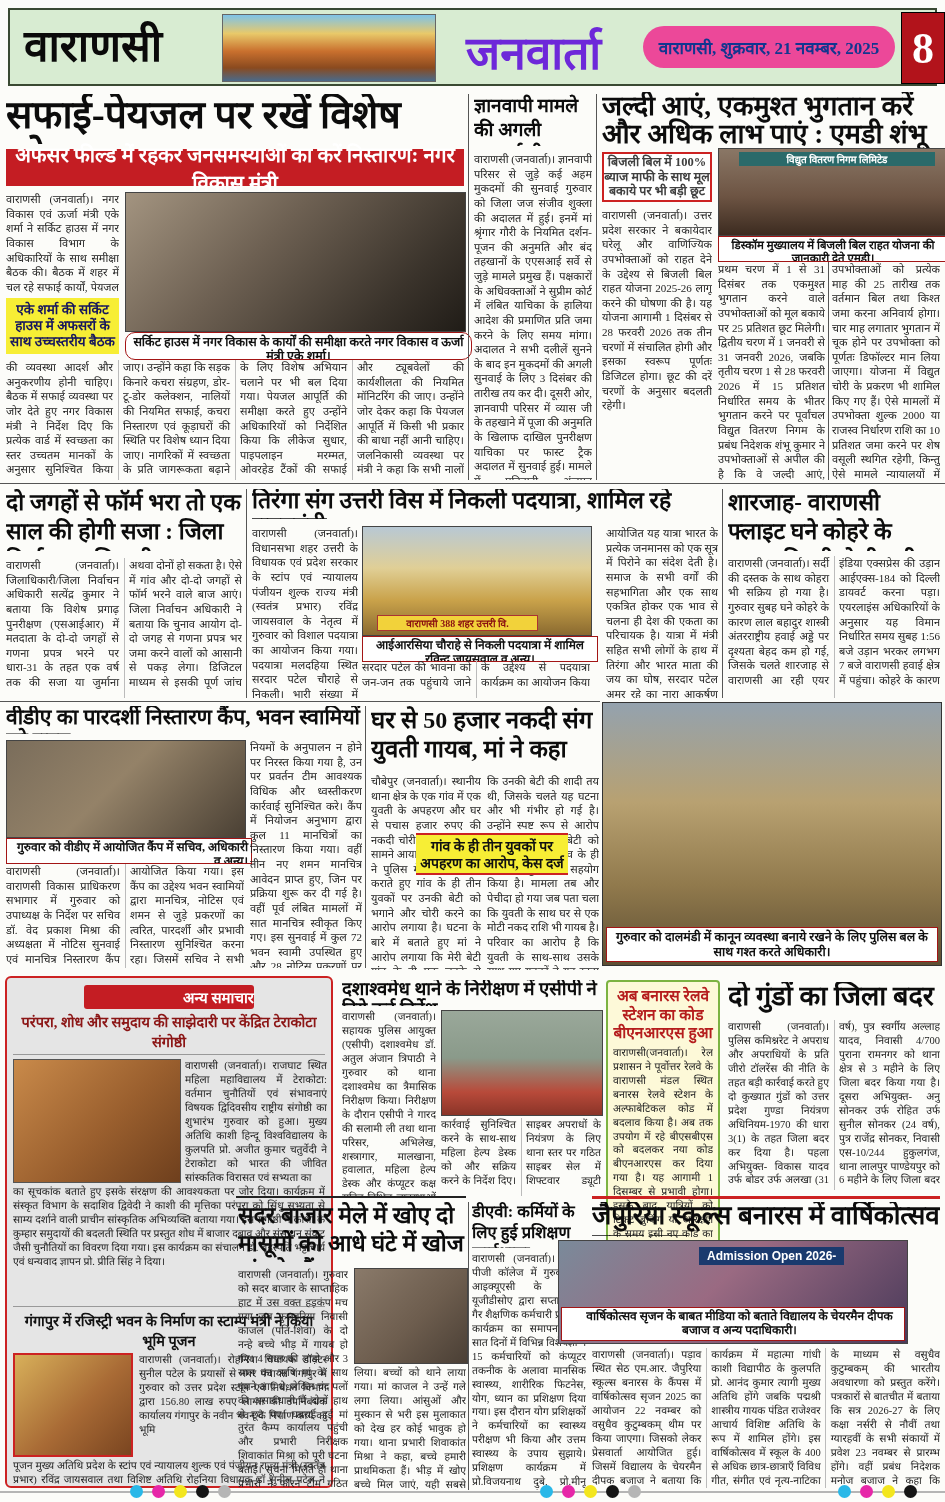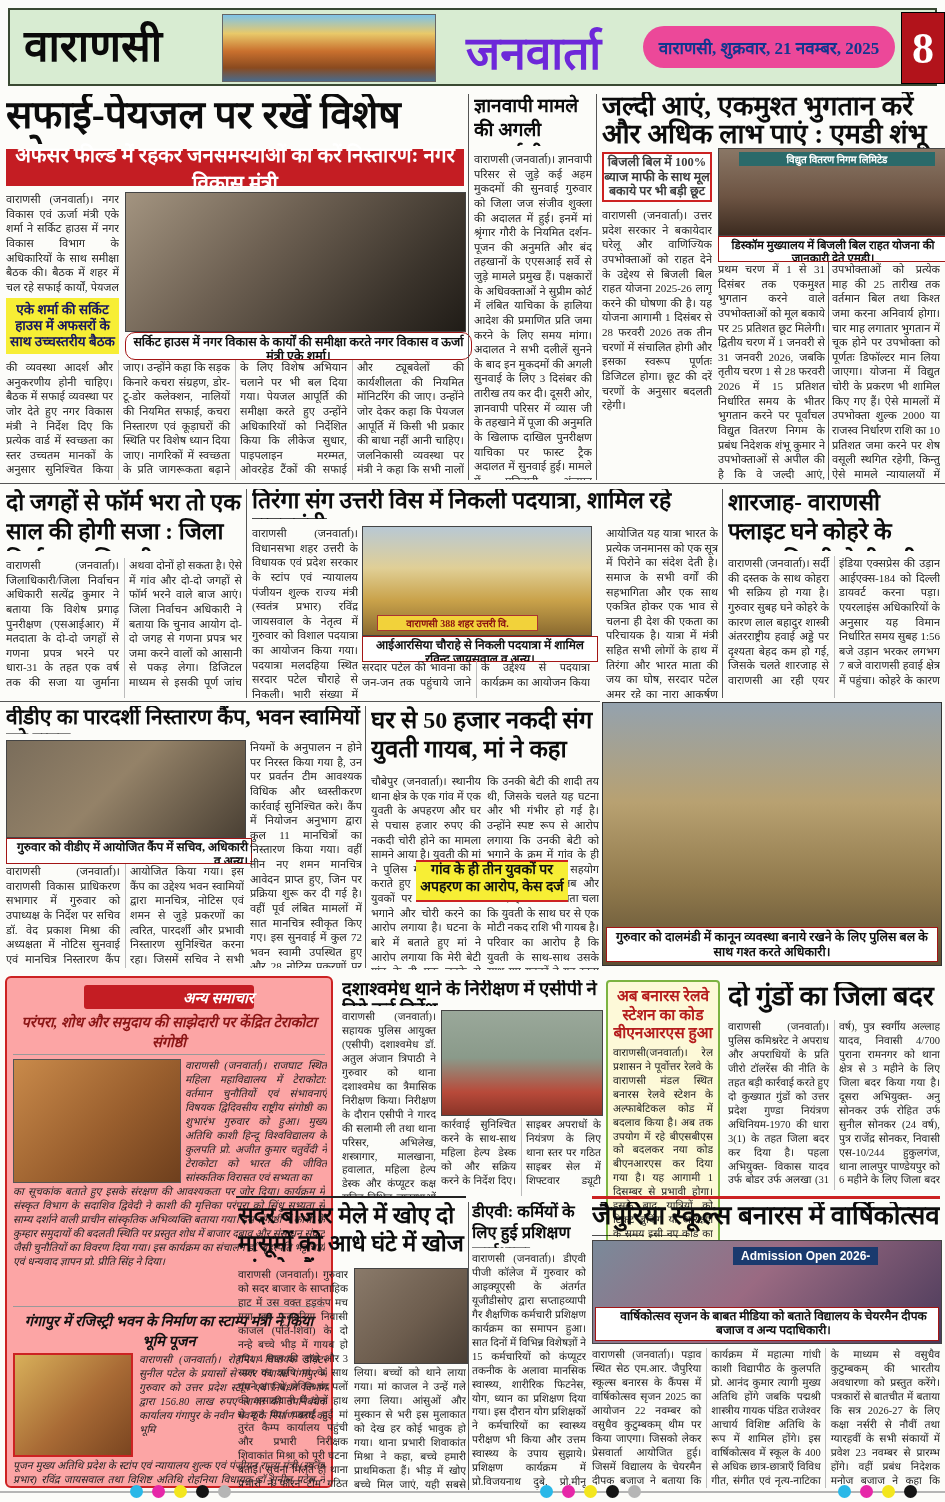--- a/index.html
+++ b/index.html
@@ -89,29 +89,29 @@
   <div class="abs hl" style="left:6px;top:706px;width:356px;height:28px;font-size:21px;">वीडीए का पारदर्शी निस्तारण कैंप, भवन स्वामियों को राहत</div>
   <div class="abs photo" style="left:6px;top:740px;width:238px;height:96px;background:linear-gradient(135deg,#7a6d5b 0%,#948268 45%,#4a4034 100%);border:1px solid #444;"></div>
   <div class="abs caption" style="left:6px;top:838px;width:238px;height:20px;font-size:12px;text-align:right;">गुरुवार को वीडीए में आयोजित कैंप में सचिव, अधिकारी व अन्य।</div>
   <div class="abs bodytxt" style="left:250px;top:740px;width:112px;height:228px;">नियमों के अनुपालन न होने पर निरस्त किया गया है, उन पर प्रवर्तन टीम आवश्यक विधिक और ध्वस्तीकरण कार्रवाई सुनिश्चित करे। कैंप में नियोजन अनुभाग द्वारा कुल 11 मानचित्रों का निस्तारण किया गया। वहीं तीन नए शमन मानचित्र आवेदन प्राप्त हुए, जिन पर प्रक्रिया शुरू कर दी गई है। वहीं पूर्व लंबित मामलों में सात मानचित्र स्वीकृत किए गए। इस सुनवाई में कुल 72 भवन स्वामी उपस्थित हुए और 28 नोटिस प्रकरणों पर विचार किया गया। इस दौरान प्राधिकरण ने निर्णय लिया है कि प्रत्येक गुरुवार को नियमित रूप से ऐसे कैंप आयोजित कर जनता को पारदर्शी व समयबद्ध समाधान उपलब्ध कराया जाएगा। इस अवसर पर सहायक नगर नियोजक सौरभ जोशी, विभिन्न जोन के जोनल अधिकारी, अभिकंता व अन्य कार्मिक उपस्थित रहे।</div>
   <div class="abs bodytxt cols2" style="left:6px;top:864px;width:238px;height:104px;">वाराणसी (जनवार्ता)। वाराणसी विकास प्राधिकरण सभागार में गुरुवार को उपाध्यक्ष के निर्देश पर सचिव डॉ. वेद प्रकाश मिश्रा की अध्यक्षता में नोटिस सुनवाई एवं मानचित्र निस्तारण कैंप आयोजित किया गया। इस कैंप का उद्देश्य भवन स्वामियों द्वारा मानचित्र, नोटिस एवं शमन से जुड़े प्रकरणों का त्वरित, पारदर्शी और प्रभावी निस्तारण सुनिश्चित करना रहा। जिसमें सचिव ने सभी अनुभागों को निर्देशित किया कि ऑनलाइन और ऑफलाइन माध्यमों से प्राप्त मानचित्र आपत्तियों व प्रार्थनापत्रों का तत्काल निस्तारण किया जाए। उन्होंने यह भी स्पष्ट किया कि जिन मानचित्रों को तकनीकी खामियों या</div>
   <div class="abs divider" style="left:365px;top:706px;width:1px;height:262px;"></div>
 
   <div class="abs hl" style="left:371px;top:706px;width:228px;height:62px;font-size:24px;line-height:1.2;">घर से 50 हजार नकदी संग युवती गायब, मां ने कहा हुआ अपहरण</div>
   <div class="abs bodytxt" style="left:371px;top:774px;width:110px;height:196px;">चौबेपुर (जनवार्ता)। स्थानीय थाना क्षेत्र के एक गांव में एक युवती के अपहरण और घर से पचास हजार रुपए की नकदी चोरी होने का मामला सामने आया है। युवती की मां ने पुलिस में शिकायत दर्ज कराते हुए गांव के ही तीन युवकों पर उनकी बेटी को भगाने और चोरी करने का आरोप लगाया है। घटना के बारे में बताते हुए मां ने आरोप लगाया कि मेरी बेटी गांव के ही एक लड़के से बातचीत करती थी। मुझे पूरा शक है कि सोमवार की शाम को मेरी पुत्री को यही लड़का लेकर चला गया है। उस समय घर से पचास हजार रुपए की नकद राशि भी गायब हो गई थी। माता ने आगे बताया</div>
   <div class="abs bodytxt" style="left:487px;top:774px;width:112px;height:196px;">कि उनकी बेटी की शादी तय थी, जिसके चलते यह घटना और भी गंभीर हो गई है। उन्होंने स्पष्ट रूप से आरोप लगाया कि उनकी बेटी को भगाने के क्रम में गांव के ही दो अन्य युवकों ने सहयोग किया है। मामला तब और पेचीदा हो गया जब पता चला कि युवती के साथ घर से एक मोटी नकद राशि भी गायब है। परिवार का आरोप है कि युवती के साथ-साथ उसके साथ गए युवकों ने यह रकम भी ले ली है। इस संबंध में पुलिस ने बताया कि माता की शिकायत पर एक मामला दर्ज किया गया है और आरोपी युवकों की तलाश जारी है। पुलिस ने घटना की पूरी तहकीकात का भरोसा दिलाया है।</div>
-  <div class="abs" style="left:416px;top:833px;width:152px;height:42px;background:#f7ee35;border-top:2px solid #c22;border-bottom:2px solid #c22;display:flex;align-items:flex-start;justify-content:center;text-align:center;box-sizing:border-box;margin-top:27px;">
+  <div class="abs" style="left:416px;top:833px;width:152px;height:42px;background:#f7ee35;border-top:2px solid #c22;border-bottom:2px solid #c22;display:flex;align-items:flex-end;justify-content:center;text-align:center;box-sizing:border-box;">
     <span style="font-size:14px;font-weight:bold;color:#101010;line-height:1.2;">गांव के ही तीन युवकों पर अपहरण का आरोप, केस दर्ज</span>
   </div>
 
   <div class="abs photo" style="left:602px;top:702px;width:338px;height:262px;background:linear-gradient(180deg,#94a2ae 0%,#b8a171 38%,#90794c 70%,#5d4e33 100%);border:1px solid #333;">
     <div class="caption" style="position:absolute;left:3px;right:3px;bottom:3px;font-size:12.5px;">गुरुवार को दालमंडी में कानून व्यवस्था बनाये रखने के लिए पुलिस बल के साथ गश्त करते अधिकारी।</div>
   </div>
 
-  <div class="abs" style="left:5px;top:976px;width:328px;height:512px;background:#fca5a5;border:2px solid #c22;border-radius:6px;box-sizing:border-box;overflow:hidden;font-style:italic;">
+  <div class="abs" style="left:5px;top:976px;width:328px;height:512px;background:#e5e5e5;border:2px solid #c22;border-radius:6px;box-sizing:border-box;overflow:hidden;">
     <div class="redband" style="width:170px;height:24px;margin:7px auto 2px;border-radius:3px;">
       <span style="font-size:15px;">अन्य समाचार</span>
     </div>
     <div style="margin:2px 6px;font-size:14.5px;font-weight:bold;color:#8b1515;text-align:center;border-bottom:1px solid #999;padding-bottom:3px;">परंपरा, शोध और समुदाय की साझेदारी पर केंद्रित टेराकोटा संगोष्ठी</div>
     <div style="position:relative;height:122px;margin:4px 6px;">
       <div class="photo" style="position:absolute;left:0;top:0;width:166px;height:122px;background:linear-gradient(135deg,#c98a4a 0%,#9a5f2e 55%,#6e3f1d 100%);border:1px solid #555;"></div>
       <div class="bodytxt" style="position:absolute;left:172px;top:0;width:142px;height:122px;font-size:10.5px;">वाराणसी (जनवार्ता)। राजघाट स्थित महिला महाविद्यालय में टेराकोटा: वर्तमान चुनौतियों एवं संभावनाएं विषयक द्विदिवसीय राष्ट्रीय संगोष्ठी का शुभारंभ गुरुवार को हुआ। मुख्य अतिथि काशी हिन्दू विश्वविद्यालय के कुलपति प्रो. अजीत कुमार चतुर्वेदी ने टेराकोटा को भारत की जीवित सांस्कृतिक विरासत एवं सभ्यता का</div>
     </div>
     <div class="bodytxt" style="margin:2px 6px;height:118px;font-size:10.5px;">का सूचकांक बताते हुए इसके संरक्षण की आवश्यकता पर जोर दिया। कार्यक्रम में संस्कृत विभाग के सदाशिव द्विवेदी ने काशी की मृत्तिका परंपरा को सिंधु सभ्यता से साम्य दर्शाने वाली प्राचीन सांस्कृतिक अभिव्यक्ति बताया गया। इस संगोष्ठी में काशी के कुम्हार समुदायों की बदलती स्थिति पर प्रस्तुत शोध में बाजार दबाव और संसाधन संकट जैसी चुनौतियों का विवरण दिया गया। इस कार्यक्रम का संचालन डॉ. बृहस्पति भट्टाचार्य एवं धन्यवाद ज्ञापन प्रो. प्रीति सिंह ने दिया।</div>
     <div style="margin:3px 6px 2px;font-size:14.5px;font-weight:bold;color:#111;text-align:center;border-top:1px solid #999;padding-top:3px;">गंगापुर में रजिस्ट्री भवन के निर्माण का स्टाम्प मंत्री ने किया भूमि पूजन</div>
@@ -140,21 +140,21 @@
   <div class="abs bodytxt" style="left:238px;top:1268px;width:110px;height:222px;font-size:10.5px;">वाराणसी (जनवार्ता)। गुरुवार को सदर बाजार के साप्ताहिक हाट में उस वक्त हड़कंप मच गया जब फुलवरिया निवासी काजल (पति-शिवा) के दो नन्हे बच्चे भीड़ में गायब हो गए। 4 साल की लाड़ो और 3 साल का ऋषि मां के साथ घूमने आए थे, लेकिन चंद पलों की असावधानी में दोनों हाथ से छूट गए। घबराई हुई मां तुरंत कैम्प कार्यालय पहुंची और प्रभारी निरीक्षक शिवाकांत मिश्रा को पूरी घटना बताई। सूचना मिलते ही थाना प्रभारी ने फौरन टीम गठित की। उपनिरीक्षक शांतनु मिश्रा, कांस्टेबल प्रशांत और महिला हेड कांस्टेबल संध्या तिवारी समेत पुलिस बल मेले में दौड़ा। भीड़ के बावजूद पुलिस ने मुस्तैदी दिखाई और महज आधे घंटे के अंदर दोनों बच्चों को सकुशल बरामद कर</div>
   <div class="abs photo" style="left:354px;top:1268px;width:112px;height:94px;background:linear-gradient(135deg,#8a7a6a 0%,#6d5d4e 55%,#4a3f35 100%);border:1px solid #444;"></div>
   <div class="abs bodytxt" style="left:354px;top:1366px;width:112px;height:124px;font-size:10.5px;">लिया। बच्चों को थाने लाया गया। मां काजल ने उन्हें गले लगा लिया। आंसुओं और मुस्कान से भरी इस मुलाकात को देख हर कोई भावुक हो गया। थाना प्रभारी शिवाकांत मिश्रा ने कहा, बच्चे हमारी प्राथमिकता हैं। भीड़ में खोए बच्चे मिल जाएं, यही सबसे बड़ी राहत है। पुलिस की त्वरित कार्रवाई की क्षेत्र में हर तरफ सराहना हो रही है।</div>
 
   <div class="abs hl" style="left:472px;top:1202px;width:114px;height:46px;font-size:16.5px;line-height:1.25;">डीएवी: कर्मियों के लिए हुई प्रशिक्षण कार्यशाला</div>
   <div class="abs bodytxt" style="left:472px;top:1252px;width:114px;height:238px;font-size:10.5px;">वाराणसी (जनवार्ता)। डीएवी पीजी कॉलेज में गुरुवार को आइक्यूएसी के अंतर्गत यूजीडीसोए द्वारा सप्ताहव्यापी गैर शैक्षणिक कर्मचारी प्रशिक्षण कार्यक्रम का समापन हुआ। सात दिनों में विभिन्न विशेषज्ञों ने 15 कर्मचारियों को कंप्यूटर तकनीक के अलावा मानसिक स्वास्थ्य, शारीरिक फिटनेस, योग, ध्यान का प्रशिक्षण दिया गया। इस दौरान योग प्रशिक्षकों ने कर्मचारियों का स्वास्थ्य परीक्षण भी किया और उत्तम स्वास्थ्य के उपाय सुझाये। प्रशिक्षण कार्यक्रम में प्रो.विजयनाथ दुबे, प्रो.मीनू लाकड़ा, डॉ. राजेश झा, डॉ. रश्मि त्रिपाठी, डॉ. राजीव वर्मा, डॉ. संजीव श्रीवास्तव, अंतरराष्ट्रीय एथलीट विश्वास राव, डॉ. सोनल कपूर, नजम उज्ज जमान, मनीष कुशवाहा आदि ने विभिन्न सत्रों में प्रशिक्षण दिया।</div>
   <div class="abs divider" style="left:468px;top:1202px;width:1px;height:288px;"></div>
 
   <div class="abs" style="left:592px;top:1196px;width:348px;height:3px;background:#c22;"></div>
   <div class="abs hl" style="left:592px;top:1202px;width:348px;height:34px;font-size:26px;">जैपुरिया स्कूल्स बनारस में वार्षिकोत्सव सृजन कल</div>
-  <div class="abs photo" style="left:592px;top:1240px;width:348px;height:102px;background:linear-gradient(135deg,#7a8a9a 0%,#9a6a82 45%,#4a3a5a 100%);border:1px solid #444;">
+  <div class="abs photo" style="left:558px;top:1240px;width:348px;height:102px;background:linear-gradient(135deg,#7a8a9a 0%,#9a6a82 45%,#4a3a5a 100%);border:1px solid #444;">
     <div style="position:absolute;right:18%;top:6px;background:#1a3a6e;color:#fff;font-family:'Liberation Sans',sans-serif;font-size:12px;font-weight:bold;padding:2px 8px;">Admission Open 2026-</div>
     <div class="caption" style="position:absolute;left:2px;right:2px;bottom:2px;font-size:12px;padding-left:16px;">वार्षिकोत्सव सृजन के बाबत मीडिया को बताते विद्यालय के चेयरमैन दीपक बजाज व अन्य पदाधिकारी।</div>
   </div>
   <div class="abs bodytxt cols3" style="left:592px;top:1348px;width:348px;height:140px;font-size:10.5px;">वाराणसी (जनवार्ता)। पड़ाव स्थित सेठ एम.आर. जैपुरिया स्कूल्स बनारस के कैंपस में वार्षिकोत्सव सृजन 2025 का आयोजन 22 नवम्बर को वसुधैव कुटुम्बकम् थीम पर किया जाएगा। जिसको लेकर प्रेसवार्ता आयोजित हुई। जिसमें विद्यालय के चेयरमैन दीपक बजाज ने बताया कि कार्यक्रम में महात्मा गांधी काशी विद्यापीठ के कुलपति प्रो. आनंद कुमार त्यागी मुख्य अतिथि होंगे जबकि पद्मश्री शास्त्रीय गायक पंडित राजेश्वर आचार्य विशिष्ट अतिथि के रूप में शामिल होंगे। इस वार्षिकोत्सव में स्कूल के 400 से अधिक छात्र-छात्राएँ विविध गीत, संगीत एवं नृत्य-नाटिका के माध्यम से वसुधैव कुटुम्बकम् की भारतीय अवधारणा को प्रस्तुत करेंगे। पत्रकारों से बातचीत में बताया कि सत्र 2026-27 के लिए कक्षा नर्सरी से नौवीं तथा ग्यारहवीं के सभी संकायों में प्रवेश 23 नवम्बर से प्रारम्भ होंगे। वहीं प्रबंध निदेशक मनोज बजाज ने कहा कि विद्यालय ने पिछले चार वर्षों में तीन टॉपर्स दिए हैं तथा खेल क्षेत्र में 78 पदक जीतकर उत्कृष्ट प्रदर्शन किया है। उन्होंने बताया। बाबतपुर कैंपस के छात्र ने 30 मीटर तीरंदाजी में स्वर्ण जीतकर नेशनल में स्थान बनाया और पड़ाव कैंपस की अंडर-14 गर्ल्स कबड्डी टीम भी नेशनल के लिए चयनित हुई। इस दौरान कार्यकारी निदेशक श्याम सुंदर बजाज ने कहा कि दोनों कैंपस सीबीएसई मान्यता प्राप्त हैं तथा नई शिक्षा नीति के अनुरूप 40 से अधिक गतिविधियों के माध्यम से रचनात्मक शिक्षा दी जा रही है। इस अवसर पर दोनों कैंपस के प्रधानाचार्यों ने अतिथियों का आभार व्यक्त किया।</div>
 
   <div class="abs" style="left:0;top:1491px;width:945px;height:2px;background:#b5b5b5;"></div>
   <div class="abs" style="left:130px;top:1484px;">
     <span class="dot" style="background:#29b8e8;"></span><span class="dot" style="background:#e627a8;"></span><span class="dot" style="background:#f3e61d;"></span><span class="dot" style="background:#151515;"></span><span class="dot" style="background:#b5b5b5;"></span>
   </div>
   <div class="abs" style="left:540px;top:1484px;">

